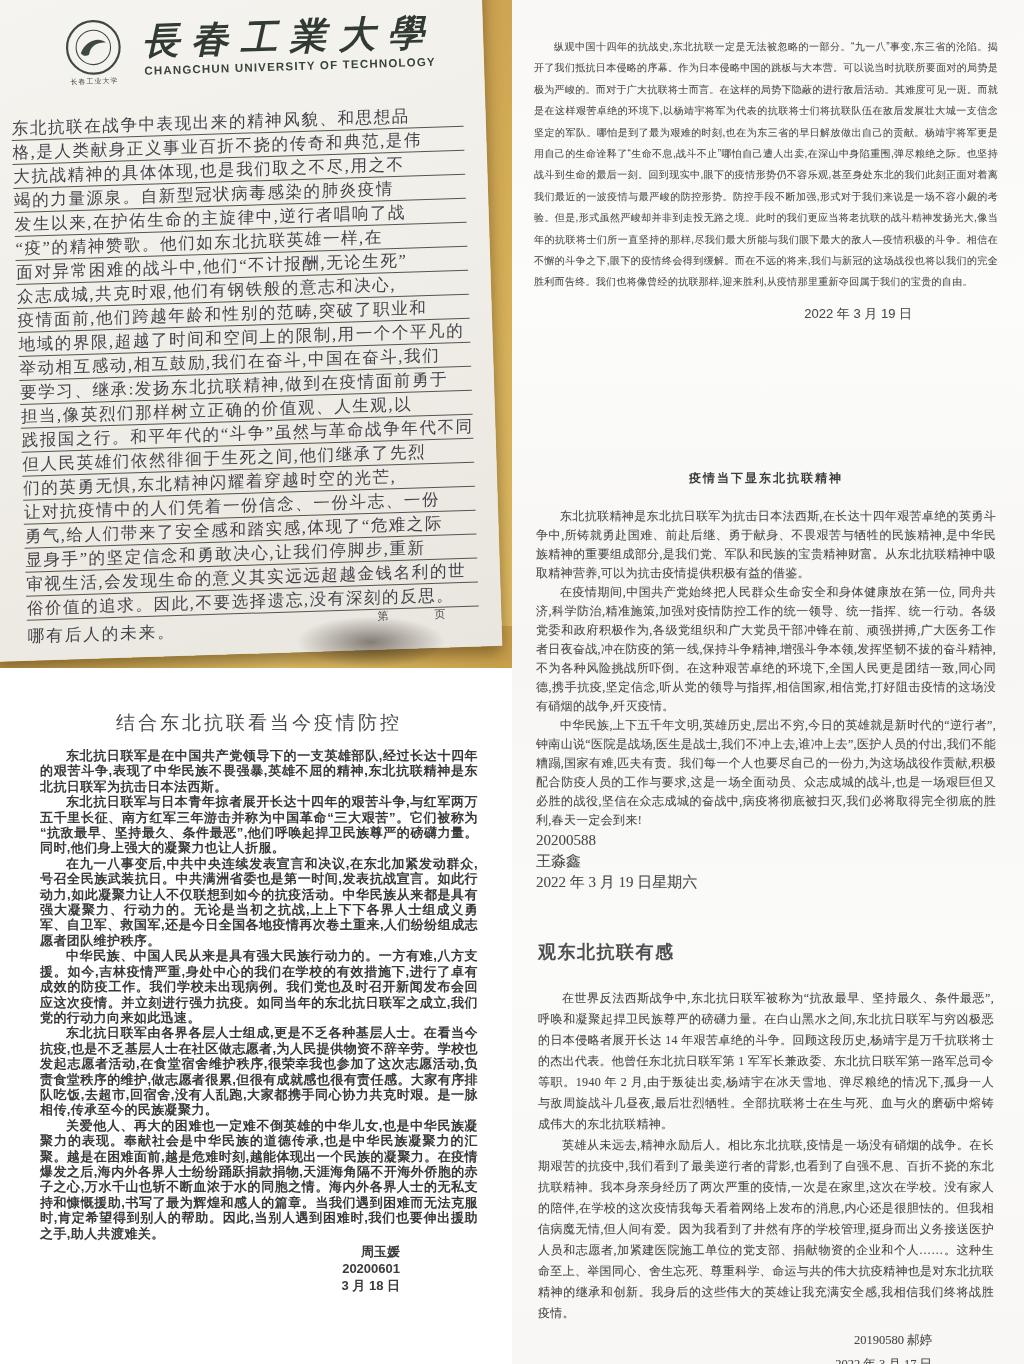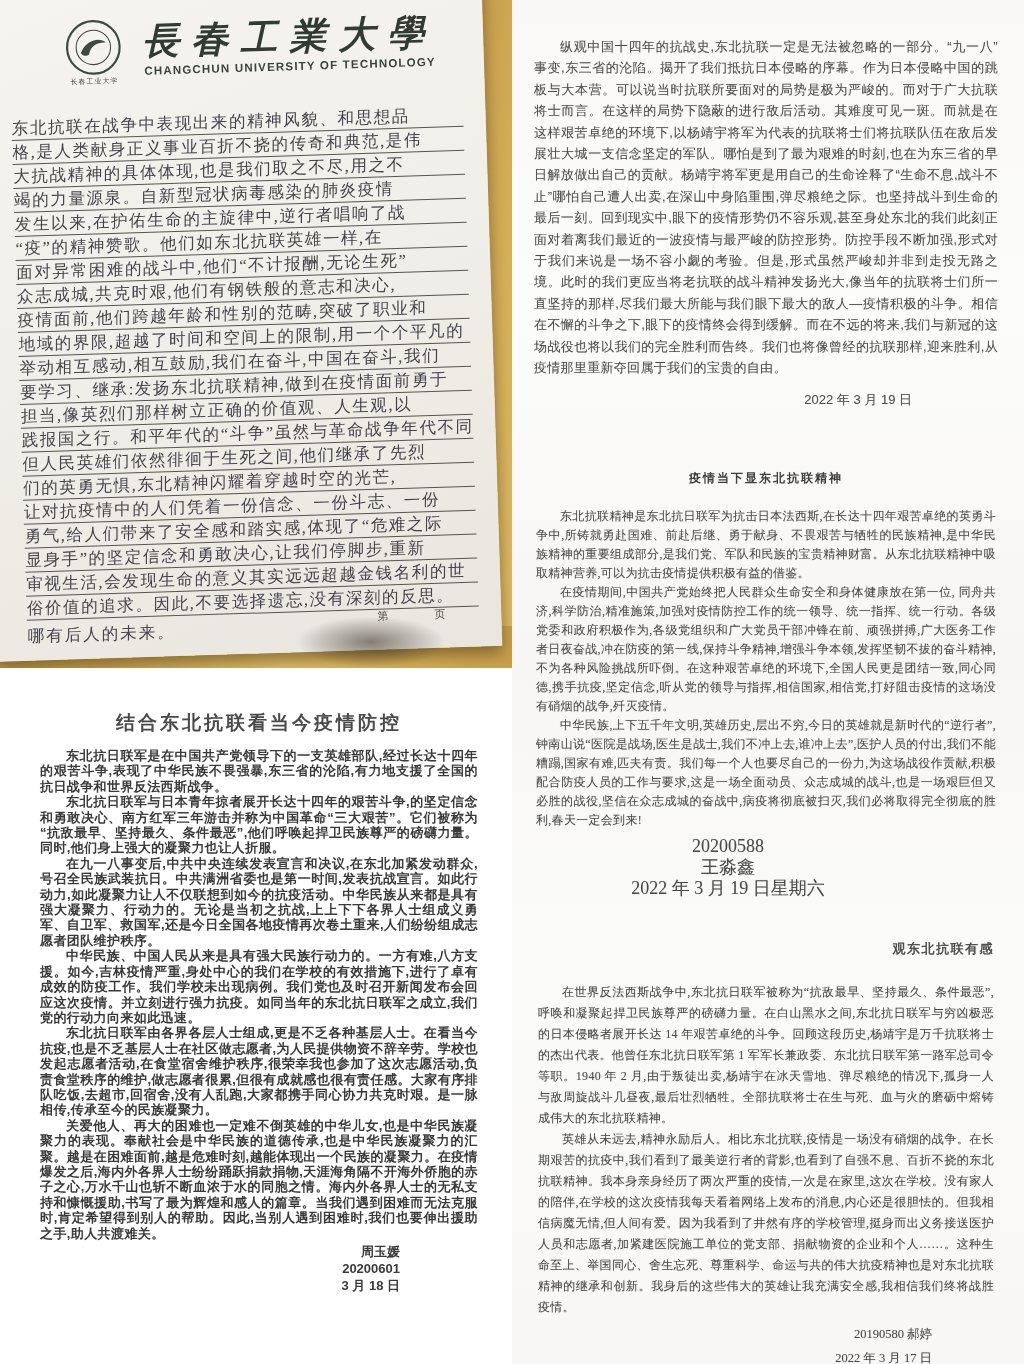--- a/index.html
+++ b/index.html
@@ -58,21 +58,21 @@
     position:absolute; left:296px; top:616px; width:150px; height:52px; z-index:3;
     background:radial-gradient(ellipse at center, rgba(48,38,28,.55) 0%, rgba(48,38,28,0) 70%);
   }
 
   
   .essay-bl {
     position:absolute; left:0; top:668px; width:512px; height:696px; background:#ffffff;
     padding:42px 34px 0 40px; color:#3d3d3d; overflow:hidden;
   }
   .essay-bl h2 {
-    text-align:center; font-size:19px; font-weight:700; letter-spacing:3px; color:#4a4a4a;
+    text-align:center; font-size:19px; font-weight:400; letter-spacing:3px; color:#4a4a4a;
     margin-bottom:12px; font-family:"Liberation Serif","DejaVu Serif",serif;
   }
   .essay-bl p {
     font-family:"Liberation Sans","DejaVu Sans",sans-serif;
     font-size:13px; line-height:15.4px; text-align:justify; text-indent:2em;
     letter-spacing:.4px; color:#3a3a3a; font-weight:600;
   }
   .sig-bl {
     margin-top:2px; text-align:right; padding-right:78px; font-size:13px; line-height:17px;
     color:#3a3a3a; font-family:"Liberation Sans","DejaVu Sans",sans-serif; font-weight:600;
@@ -81,40 +81,40 @@
   
   .col-right {
     position:absolute; left:512px; top:0; width:512px; height:1364px;
     background:linear-gradient(180deg,#f9f8f7 0%,#fcfcfb 22%,#f7f6f4 48%,#fbfbfa 70%,#f8f7f6 100%);
   }
   .col-right p, .col-right .sig { text-shadow:0 0 1px rgba(100,100,100,.28); }
 
   .essay-tr { position:absolute; top:0; left:0; width:100%; height:440px; padding:36px 26px 0 22px; overflow:hidden; }
   .essay-tr p {
     font-family:"Liberation Sans","DejaVu Sans",sans-serif;
-    font-size:13px; line-height:21.4px; text-align:justify; text-indent:2em;
+    font-size:10px; line-height:21.4px; text-align:justify; text-indent:2em;
     color:#4c4c4c; letter-spacing:.3px;
   }
   .sig-tr {
     margin-top:8px; text-align:right; padding-right:86px; font-size:13px; line-height:26px; color:#4c4c4c;
     font-family:"Liberation Sans","DejaVu Sans",sans-serif;
   }
 
   .essay-mr { position:absolute; top:440px; left:0; width:100%; height:460px; padding:30px 28px 0 24px; overflow:hidden; }
   .essay-mr h3 {
     text-align:center; font-size:12px; font-weight:700; letter-spacing:2px; color:#3e3e3e; margin-bottom:20px;
   }
   .essay-mr p {
     font-size:12px; line-height:19px; text-align:justify; text-indent:2em; color:#4a4a4a; letter-spacing:.3px;
   }
-  .sig-mr { margin-top:6px; text-align:center; padding-right:76px; font-size:18px; line-height:21px; color:#4a4a4a; }
+  .sig-mr { text-align:left; padding-right:76px; font-size:15px; line-height:21px; color:#4a4a4a; }
 
   .essay-br { position:absolute; top:900px; left:0; width:100%; height:464px; padding:40px 30px 0 26px; overflow:hidden; }
   .essay-br h4 {
-    text-align:right; font-size:13px; font-weight:600; letter-spacing:1.5px; color:#4f4f4f; margin-bottom:24px;
+    text-align:left; font-size:18px; font-weight:600; letter-spacing:1.5px; color:#4f4f4f; margin-bottom:24px;
   }
   .essay-br p {
     font-size:12px; line-height:21px; text-align:justify; text-indent:2em; color:#474747; letter-spacing:.3px;
   }
   .sig-br { margin-top:4px; text-align:right; padding-right:62px; font-size:12.5px; line-height:24px; color:#474747; }
 </style>
 </head>
 <body>
 
 <div class="canvas">
@@ -232,23 +232,23 @@
         </div>
       </div>
     </div>
     <div class="shadow-blob"></div>
   </div>
 
   <div class="essay-bl">
     <h2>结合东北抗联看当今疫情防控</h2>
     <div>
 
-        <p>东北抗日联军是在中国共产党领导下的一支英雄部队,经过长达十四年的艰苦斗争,表现了中华民族不畏强暴,东三省的沦陷,有力地支援了全国的抗日战争和世界反法西斯战争。</p>
-
-        <p>东北抗日联军与日本青年掠者展开长达十四年的艰苦斗争,的坚定信念和勇敢决心、南方红军三年游击并称为中国革命“三大艰苦”。它们被称为“抗敌最早、坚持最久、条件最恶”,他们呼唤起捍卫民族尊严的磅礴力量。同时,他们身上强大的凝聚力也让人折服。</p>
+        <p>东北抗日联军是在中国共产党领导下的一支英雄部队,经过长达十四年的艰苦斗争,表现了中华民族不畏强暴,英雄不屈的精神,东北抗联精神是东北抗日联军为抗击日本法西斯。</p>
+
+        <p>东北抗日联军与日本青年掠者展开长达十四年的艰苦斗争,与红军两万五千里长征、南方红军三年游击并称为中国革命“三大艰苦”。它们被称为“抗敌最早、坚持最久、条件最恶”,他们呼唤起捍卫民族尊严的磅礴力量。同时,他们身上强大的凝聚力也让人折服。</p>
 
         <p>在九一八事变后,中共中央连续发表宣言和决议,在东北加紧发动群众,号召全民族武装抗日。中共满洲省委也是第一时间,发表抗战宣言。如此行动力,如此凝聚力让人不仅联想到如今的抗疫活动。中华民族从来都是具有强大凝聚力、行动力的。无论是当初之抗战,上上下下各界人士组成义勇军、自卫军、救国军,还是今日全国各地疫情再次卷土重来,人们纷纷组成志愿者团队维护秩序。</p>
 
         <p>中华民族、中国人民从来是具有强大民族行动力的。一方有难,八方支援。如今,吉林疫情严重,身处中心的我们在学校的有效措施下,进行了卓有成效的防疫工作。我们学校未出现病例。我们党也及时召开新闻发布会回应这次疫情。并立刻进行强力抗疫。如同当年的东北抗日联军之成立,我们党的行动力向来如此迅速。</p>
 
         <p>东北抗日联军由各界各层人士组成,更是不乏各种基层人士。在看当今抗疫,也是不乏基层人士在社区做志愿者,为人民提供物资不辞辛劳。学校也发起志愿者活动,在食堂宿舍维护秩序,很荣幸我也参加了这次志愿活动,负责食堂秩序的维护,做志愿者很累,但很有成就感也很有责任感。大家有序排队吃饭,去超市,回宿舍,没有人乱跑,大家都携手同心协力共克时艰。是一脉相传,传承至今的民族凝聚力。</p>
 
         <p>关爱他人、再大的困难也一定难不倒英雄的中华儿女,也是中华民族凝聚力的表现。奉献社会是中华民族的道德传承,也是中华民族凝聚力的汇聚。越是在困难面前,越是危难时刻,越能体现出一个民族的凝聚力。在疫情爆发之后,海内外各界人士纷纷踊跃捐款捐物,天涯海角隔不开海外侨胞的赤子之心,万水千山也斩不断血浓于水的同胞之情。海内外各界人士的无私支持和慷慨援助,书写了最为辉煌和感人的篇章。当我们遇到困难而无法克服时,肯定希望得到别人的帮助。因此,当别人遇到困难时,我们也要伸出援助之手,助人共渡难关。</p>
 
       </div>

